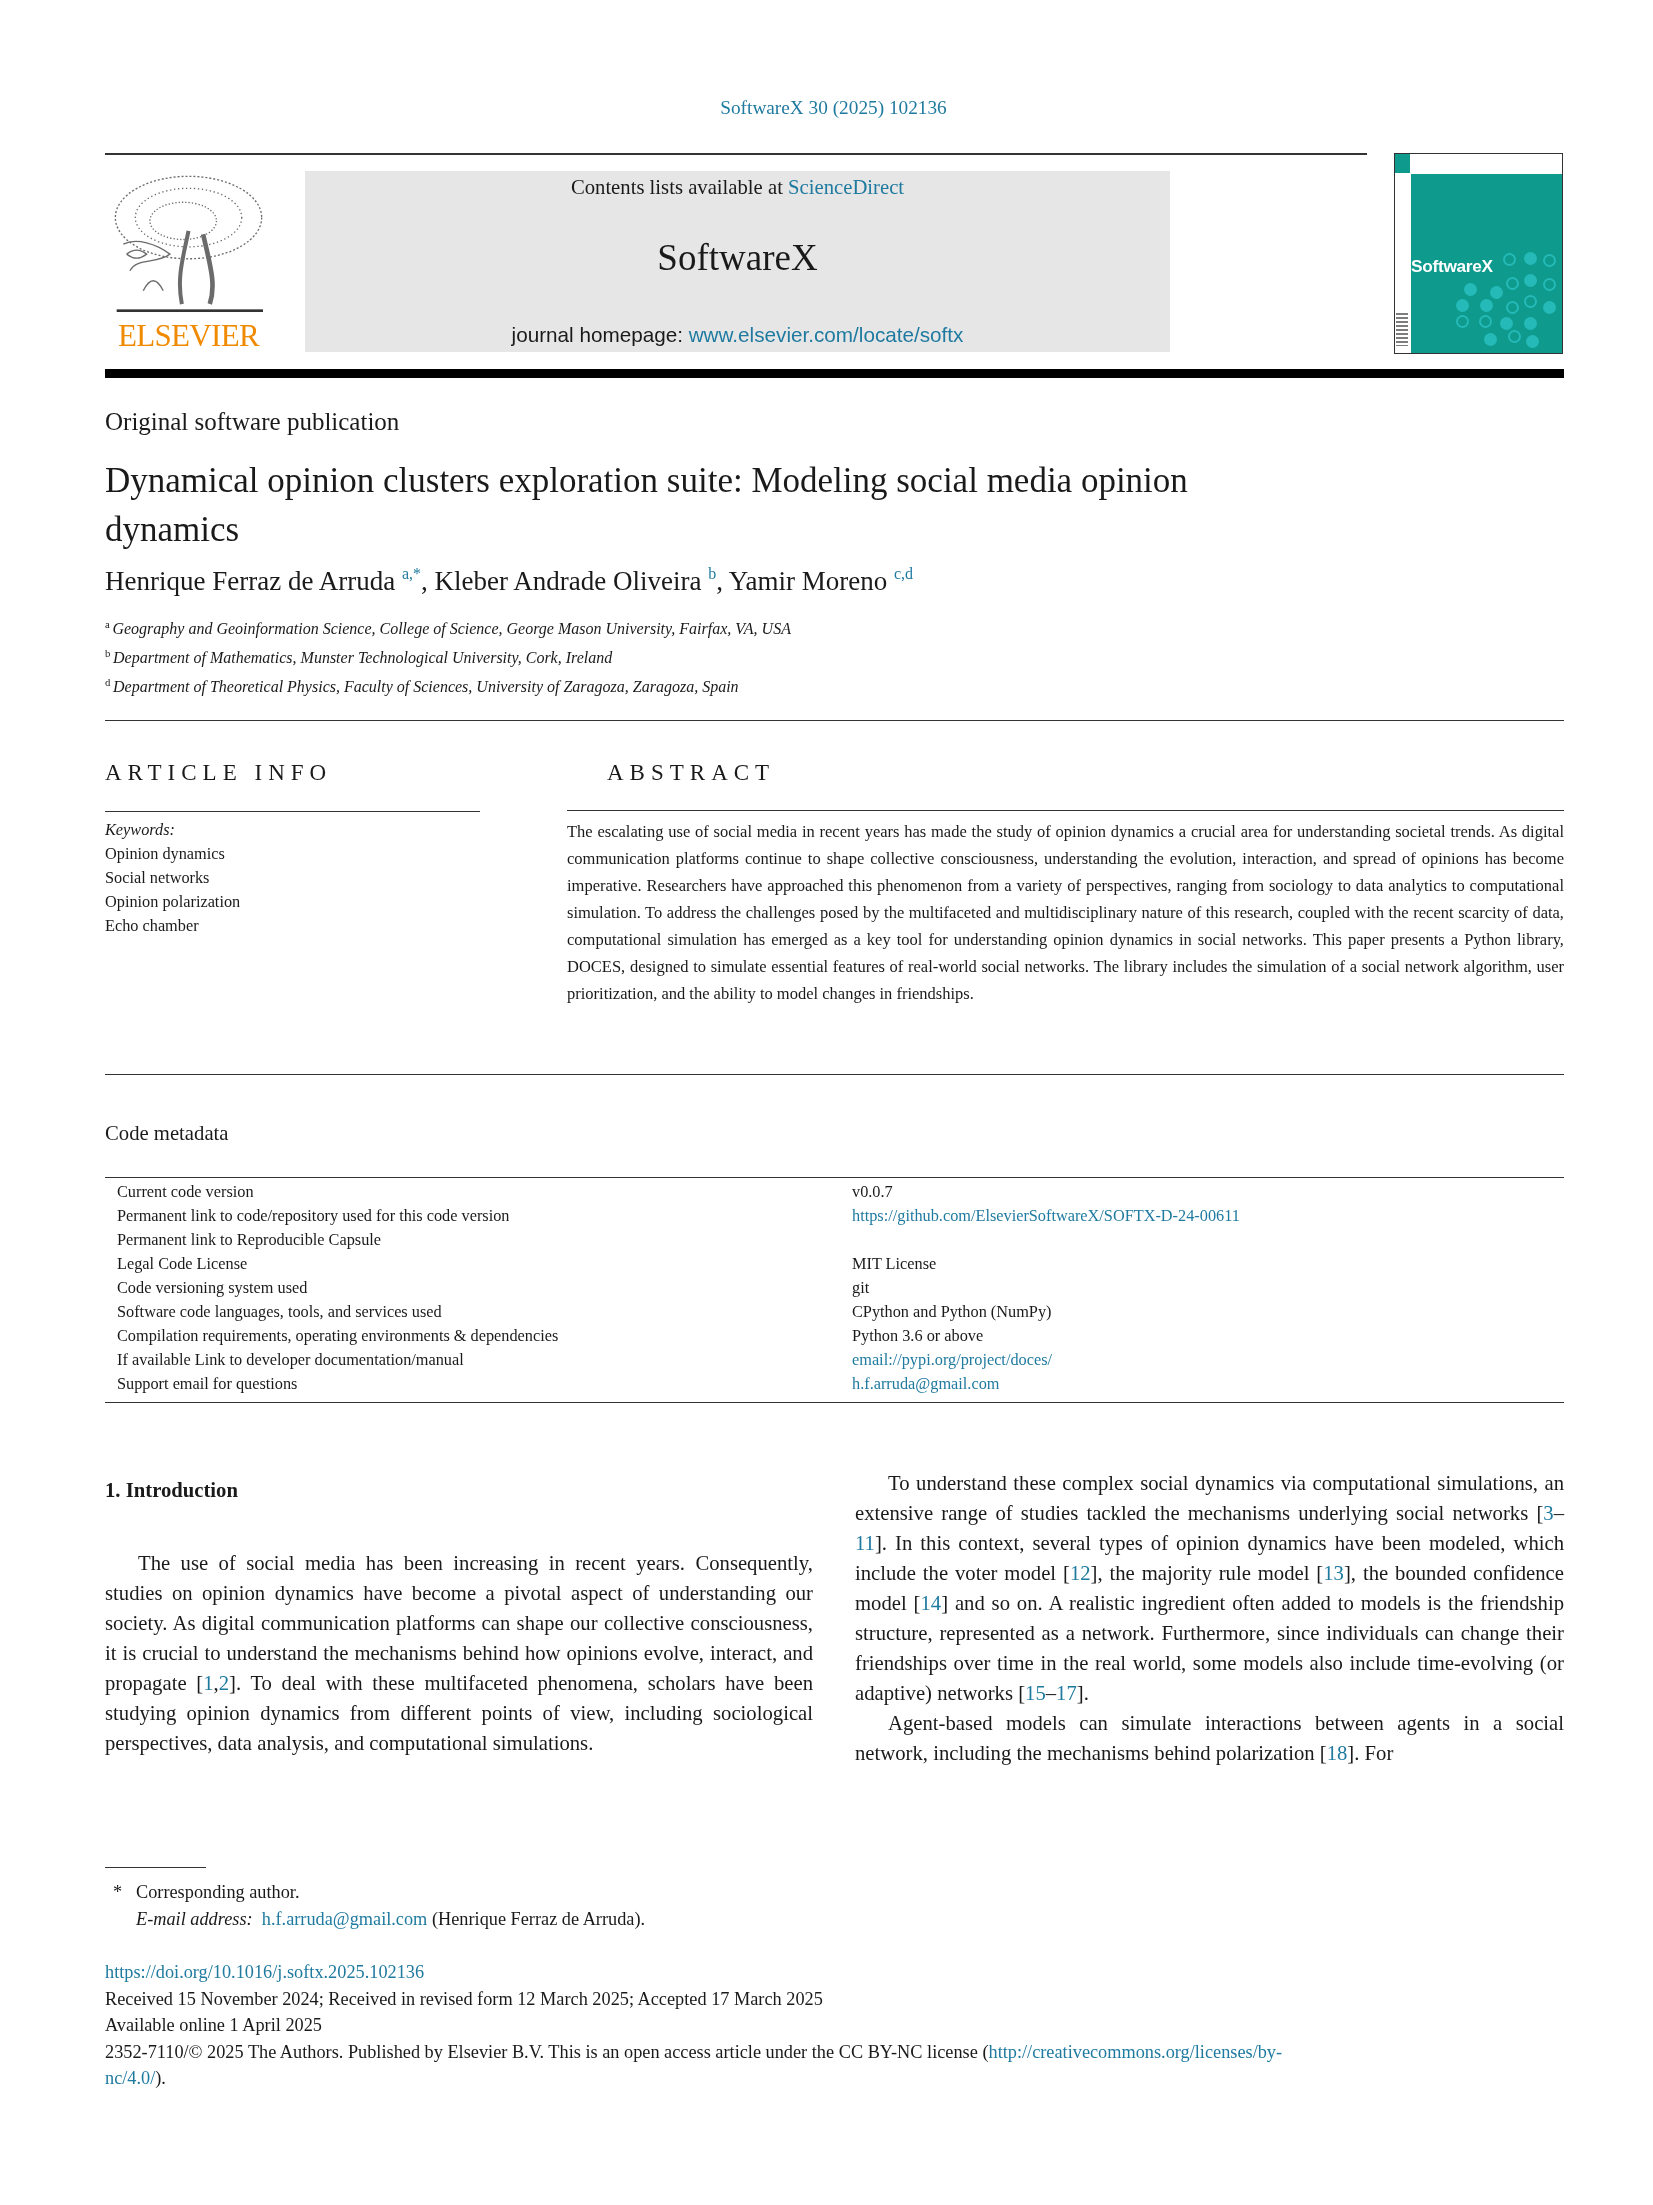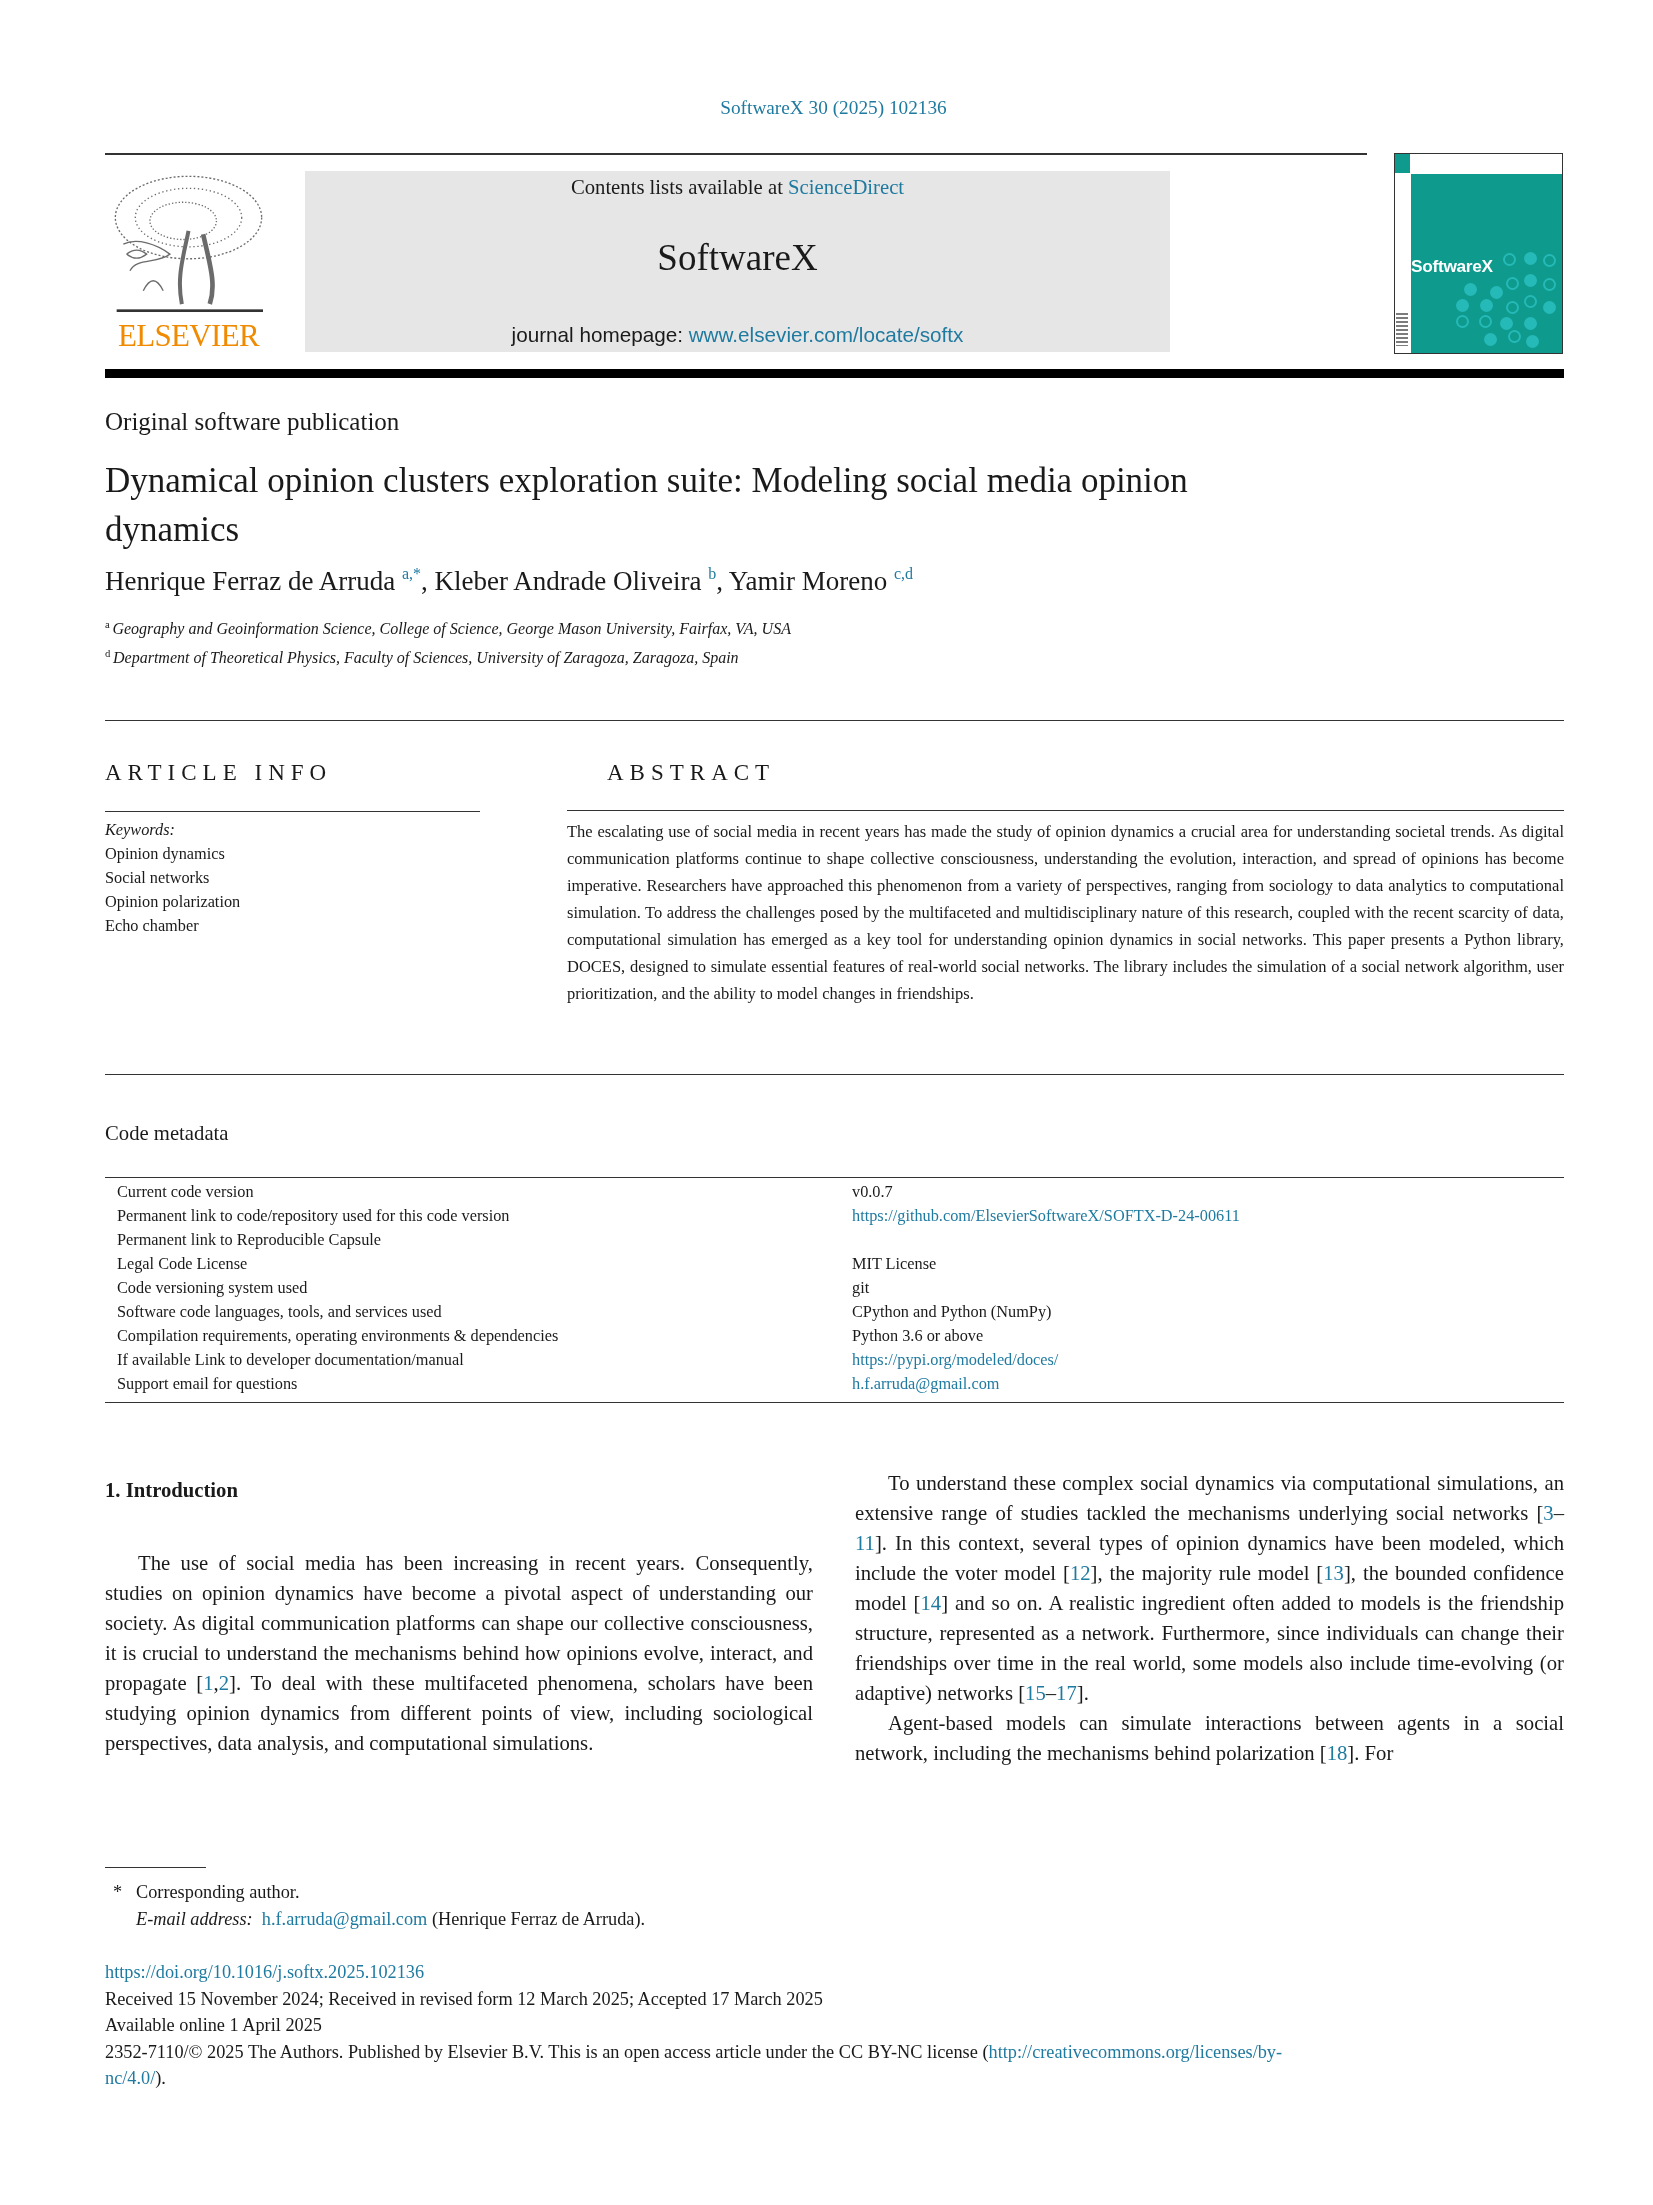--- a/index.html
+++ b/index.html
@@ -135,20 +135,21 @@
 <div class="abs pubtype">Original software publication</div>
 <div class="abs title">
   <div>Dynamical opinion clusters exploration suite: Modeling social media opinion</div>
   <div>dynamics</div>
 </div>
 <div class="abs authors">
   <span>Henrique Ferraz de Arruda</span>&nbsp;<sup>a,*</sup>, <span>Kleber Andrade Oliveira</span>&nbsp;<sup>b</sup>, <span>Yamir Moreno</span>&nbsp;<sup>c,d</sup>
 </div>
 <div class="abs affils">
   <div><sup>a</sup><span>Geography and Geoinformation Science, College of Science, George Mason University, Fairfax, VA, USA</span></div>
+  <div><sup>b</sup><span>Department of Mathematics, Munster Technological University, Cork, Ireland</span></div>
   <div><sup>d</sup><span>Department of Theoretical Physics, Faculty of Sciences, University of Zaragoza, Zaragoza, Spain</span></div>
 </div>
 <div class="abs rule-1"></div>
 
 <div class="abs sec-label ai-label">ARTICLE INFO</div>
 <div class="abs sec-label ab-label">ABSTRACT</div>
 <div class="abs rule-ai"></div>
 <div class="abs rule-ab"></div>
 <div class="abs keywords">
   <div class="kw-label">Keywords:</div>
@@ -186,21 +187,21 @@
   <div class="cm-row">
       <span class="k">Software code languages, tools, and services used</span>
       <span class="v">CPython and Python (NumPy)</span>
     </div>
   <div class="cm-row">
       <span class="k">Compilation requirements, operating environments &amp; dependencies</span>
       <span class="v">Python 3.6 or above</span>
     </div>
   <div class="cm-row">
       <span class="k">If available Link to developer documentation/manual</span>
-      <a class="v link">https://pypi.org/modeled/doces/</a>
+      <a class="v link">email://pypi.org/project/doces/</a>
     </div>
   <div class="cm-row">
       <span class="k">Support email for questions</span>
       <a class="v link">h.f.arruda@gmail.com</a>
     </div>
 </div>
 <div class="abs cm-rule-bot"></div>
 
 <div class="abs intro-h">1.  Introduction</div>
 <div class="abs col-left">

